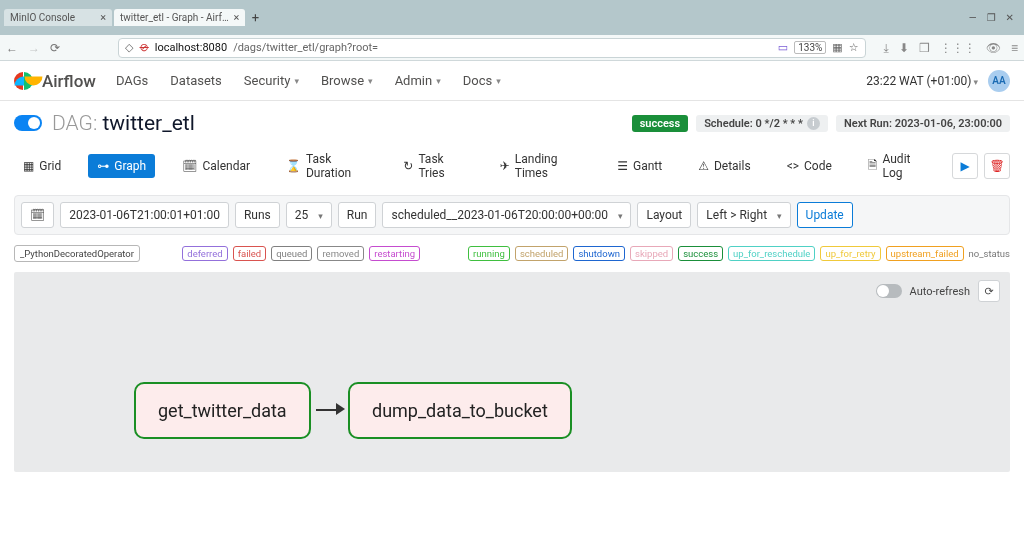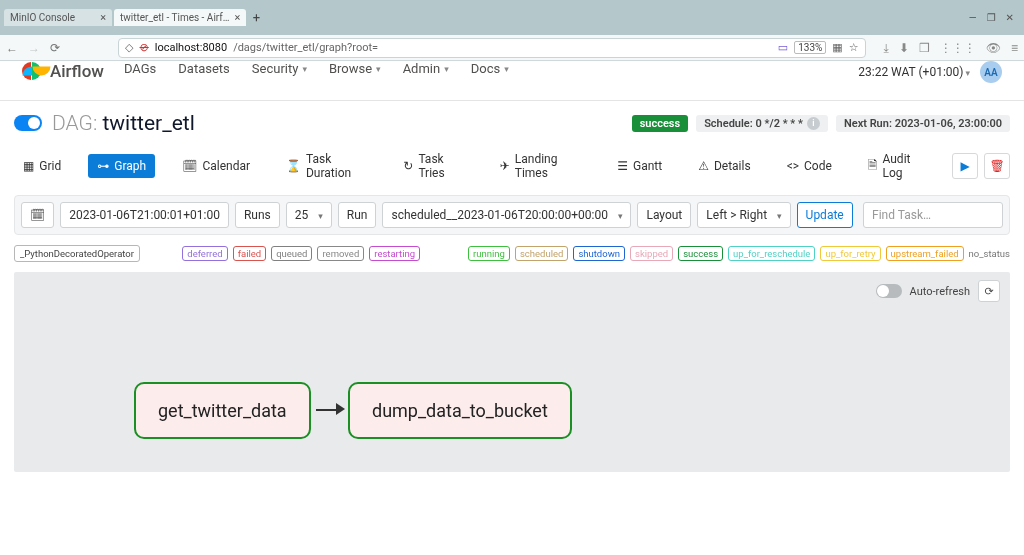--- a/index.html
+++ b/index.html
@@ -15,21 +15,21 @@
   .winbtns        { margin-left:auto; display:flex; gap:10px; color:#555; padding-right:6px;}
   .addrbar        { background:#f4f8f8; height:26px; display:flex; align-items:center; padding:0 6px; gap:8px; border-bottom:1px solid #cfd8da;}
   .navarrows      { display:flex; gap:10px; color:#777; font-size:12px;}
   .urlbox         { flex:1; margin:0 10px 0 50px; background:#fff; border:1px solid #c9d4d6; border-radius:4px; height:20px; display:flex; align-items:center; padding:0 6px; font-size:11px; color:#666; gap:6px;}
   .urlbox .host   { color:#111;}
   .urlright       { margin-left:auto; display:flex; align-items:center; gap:6px;}
   .zoom           { border:1px solid #bbb; border-radius:2px; padding:0 3px; font-size:10px; color:#444;}
   .tbicons        { display:flex; gap:10px; color:#888; font-size:12px;}
 
   
-  .af-header      { height:40px; border-bottom:1px solid #e4e4e4; display:flex; align-items:flex-start; padding:0 22px; gap:20px;}
+  .af-header      { height:40px; border-bottom:1px solid #e4e4e4; display:flex; align-items:center; padding:0 14px; gap:20px;}
   .logo           { display:flex; align-items:center; gap:4px; font-weight:500; font-size:17px; color:#51504f;}
   .pin            { display:flex;}
   .pin span       { width:9px; height:18px; border-radius:9px 0 0 9px;}
   .nav            { display:flex; gap:22px; font-size:13px; color:#51504f;}
   .nav .item      { display:flex; align-items:center; gap:2px; cursor:pointer;}
   .caret::after   { content:"▾"; font-size:9px; color:#888; margin-left:2px;}
   .hright         { margin-left:auto; display:flex; align-items:center; gap:10px; font-size:12px; color:#333;}
   .avatar         { width:22px; height:22px; background:#a9cdef; color:#1b6bb3; border-radius:50%; display:flex; align-items:center; justify-content:center; font-size:10px; font-weight:600;}
 
   
@@ -81,21 +81,21 @@
 </head>
 <body>
 
 <div class="chrome">
   <div class="tabstrip">
     <div class="tab">
       <span>MinIO Console</span>
       <span class="tclose">×</span>
     </div>
     <div class="tab active">
-      <span>twitter_etl - Times - Airf…</span>
+      <span>twitter_etl - Graph - Airf…</span>
       <span class="tclose">×</span>
     </div>
     <div class="newtab">+</div>
     <div class="winbtns">
       <span>—</span>
       <span>❐</span>
       <span>✕</span>
     </div>
   </div>
   <div class="addrbar">
@@ -228,21 +228,20 @@
   <div class="ctl" style="min-width:220px">
       <span>scheduled__2023-01-06T20:00:00+00:00</span>
       <span class="dd"></span>
     </div>
   <div class="ctl">Layout</div>
   <div class="ctl">
       <span>Left &gt; Right</span>
       <span class="dd"></span>
     </div>
   <div class="ctl blue">Update</div>
-  <div class="ctl search">Find Task…</div>
 </div>
 
 <div class="legendrow">
   <span class="opbadge">_PythonDecoratedOperator</span>
   <div class="statuses" id="status-legend">
       <span class="sbadge" style="border-color: rgb(147, 112, 219); color: rgb(147, 112, 219);">deferred</span>
       <span class="sbadge" style="border-color: rgb(217, 83, 79); color: rgb(217, 83, 79);">failed</span>
       <span class="sbadge" style="border-color: rgb(128, 128, 128); color: rgb(128, 128, 128);">queued</span>
       <span class="sbadge" style="border-color: rgb(136, 136, 136); color: rgb(136, 136, 136);">removed</span>
       <span class="sbadge" style="border-color: rgb(197, 76, 207); color: rgb(197, 76, 207);">restarting</span>

